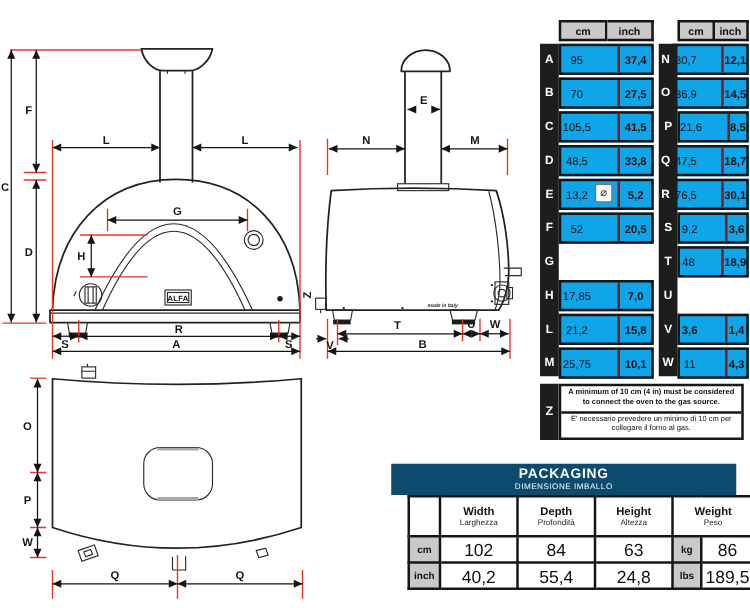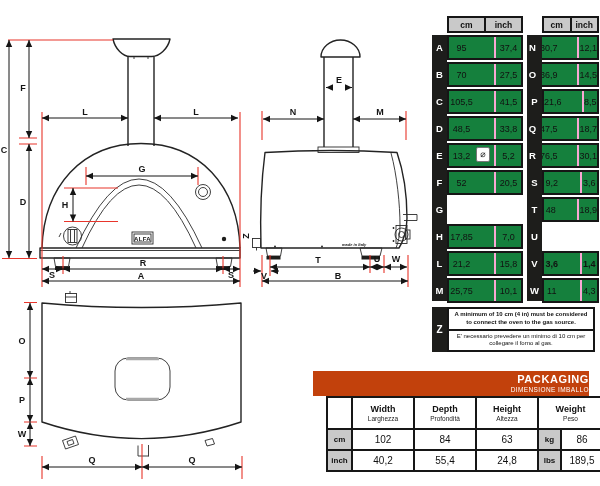--- a/index.html
+++ b/index.html
@@ -17,47 +17,47 @@
   .dimtable{position:absolute;}
   .dhead{display:flex;margin-left:15px;height:17px;margin-bottom:2px;}
   .hc{flex:1;background:#c9c9c9;border:2px solid #161616;display:flex;align-items:center;justify-content:center;
       font-size:8.5px;font-weight:bold;color:#111;}
   .hc + .hc{border-left:none;}
   .drows{position:relative;}
   .drows::before{content:"";position:absolute;left:0;top:0;width:15px;height:calc(100% - 2px);background:#1d1d1b;}
   .drow{display:flex;height:25px;margin-bottom:2px;}
   .lcell{width:15px;color:#fff;font-weight:bold;font-size:9.5px;display:flex;align-items:center;justify-content:center;
          position:relative;z-index:1;}
-  .vbox{flex:1;display:flex;border:2px solid #161616;background:#15803d;box-sizing:border-box;gap:20px;}
+  .vbox{flex:1;display:flex;border:2px solid #161616;background:#0ea5e9;box-sizing:border-box;gap:20px;}
   .vc{flex:1;display:flex;align-items:center;justify-content:center;font-size:9px;color:#111;}
-  .vc + .vc{border-left:2px solid #f9a8d4;}
+  .vc + .vc{border-left:2px solid #7f1d1d;font-weight:bold;}
   .vb{font-weight:bold;}
   .dia-badge{position:absolute;left:44px;top:131px;width:12px;height:13px;background:#fff;border:1px solid #777;
              border-radius:2px;font-size:9px;line-height:12px;text-align:center;color:#222;z-index:2;}
 
   
   .znote{position:absolute;left:432px;top:307px;width:163px;display:flex;}
   .zletter{width:15px;background:#1d1d1b;color:#fff;font-weight:bold;font-size:10px;display:flex;align-items:center;justify-content:center;}
   .zbox{flex:1;border:2px solid #161616;background:#fff;}
   .zcell{padding:2px 3px;font-size:6px;line-height:1.3;text-align:center;color:#111;}
   .zcell.en{font-weight:bold;border-bottom:2px solid #161616;}
 
   
   .pkg{position:absolute;left:313px;top:371px;width:276px;}
-  .pkg-head{background:#c2410c;color:#fff;text-align:right;padding:2px 0 3px;}
+  .pkg-head{background:#0c4a6e;color:#fff;text-align:center;padding:2px 0 3px;}
   .pkg-title{font-size:11px;font-weight:bold;letter-spacing:0.6px;}
   .pkg-sub{font-size:6.5px;letter-spacing:0.4px;margin-top:1px;}
   table.pkg-t{border-collapse:collapse;width:100%;table-layout:fixed;margin-left:13px;}
   .pkg-t td{border:2px solid #161616;text-align:center;padding:0;background:#fff;}
   .pkg-t .hrow td{height:30px;}
   .pkg-t .drowp td{height:19px;}
   .ph{font-size:9px;font-weight:bold;color:#111;display:block;}
   .ps{font-size:6.5px;color:#222;display:block;margin-top:1px;}
   .unit{background:#c9c9c9 !important;font-weight:bold;font-size:8px;color:#111;}
-  .val{font-size:10px;color:#111;}
+  .val{font-size:14px;color:#111;}
 </style>
 </head>
 <body>
 
 <div class="stage">
 
   
   <svg width="430" height="486" viewBox="0 0 430 486">
     <defs>
       <marker id="ar" viewBox="0 0 8 8" markerWidth="8" markerHeight="8" refX="7.5" refY="4" orient="auto-start-reverse" markerUnits="userSpaceOnUse">

